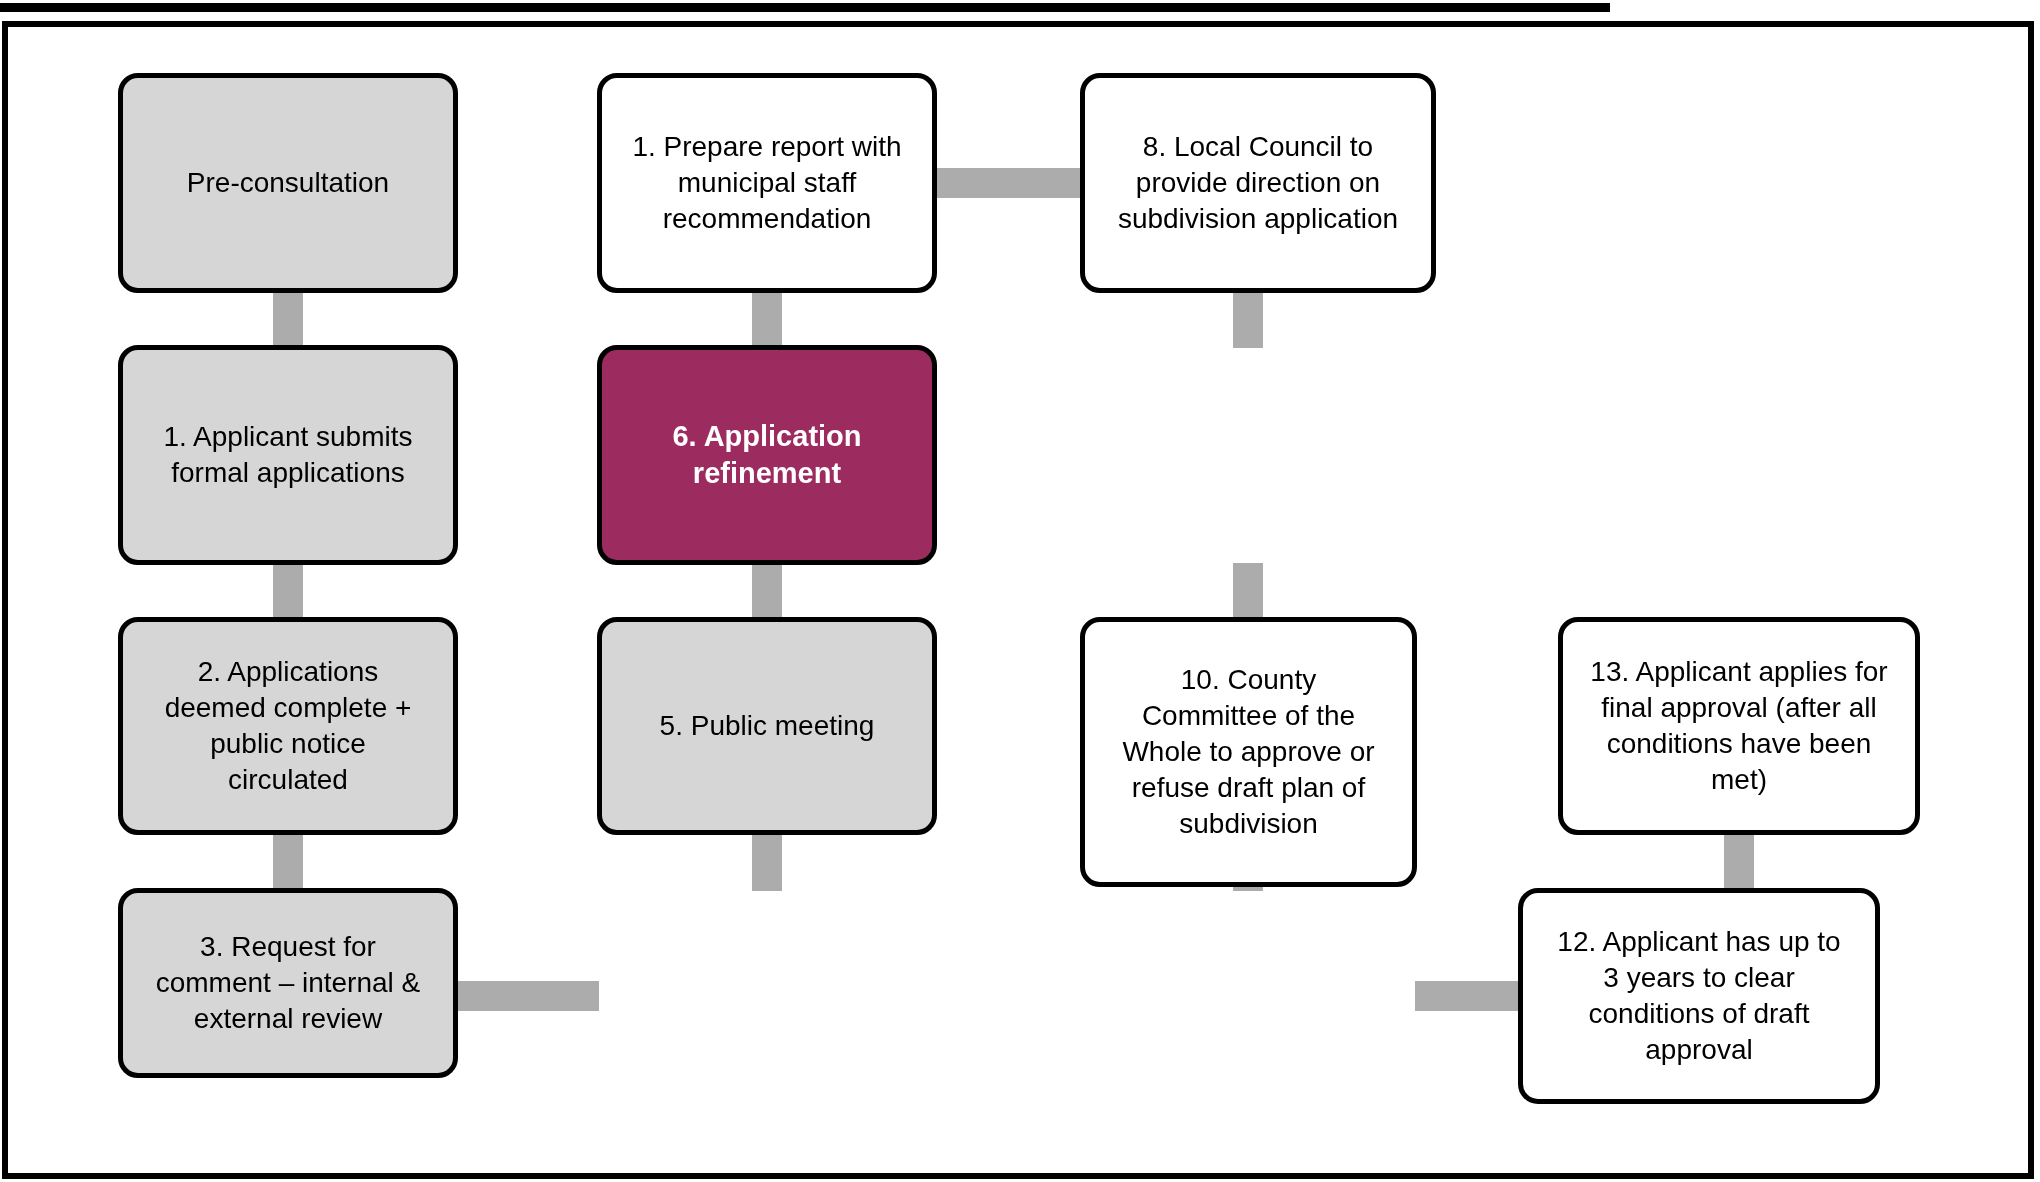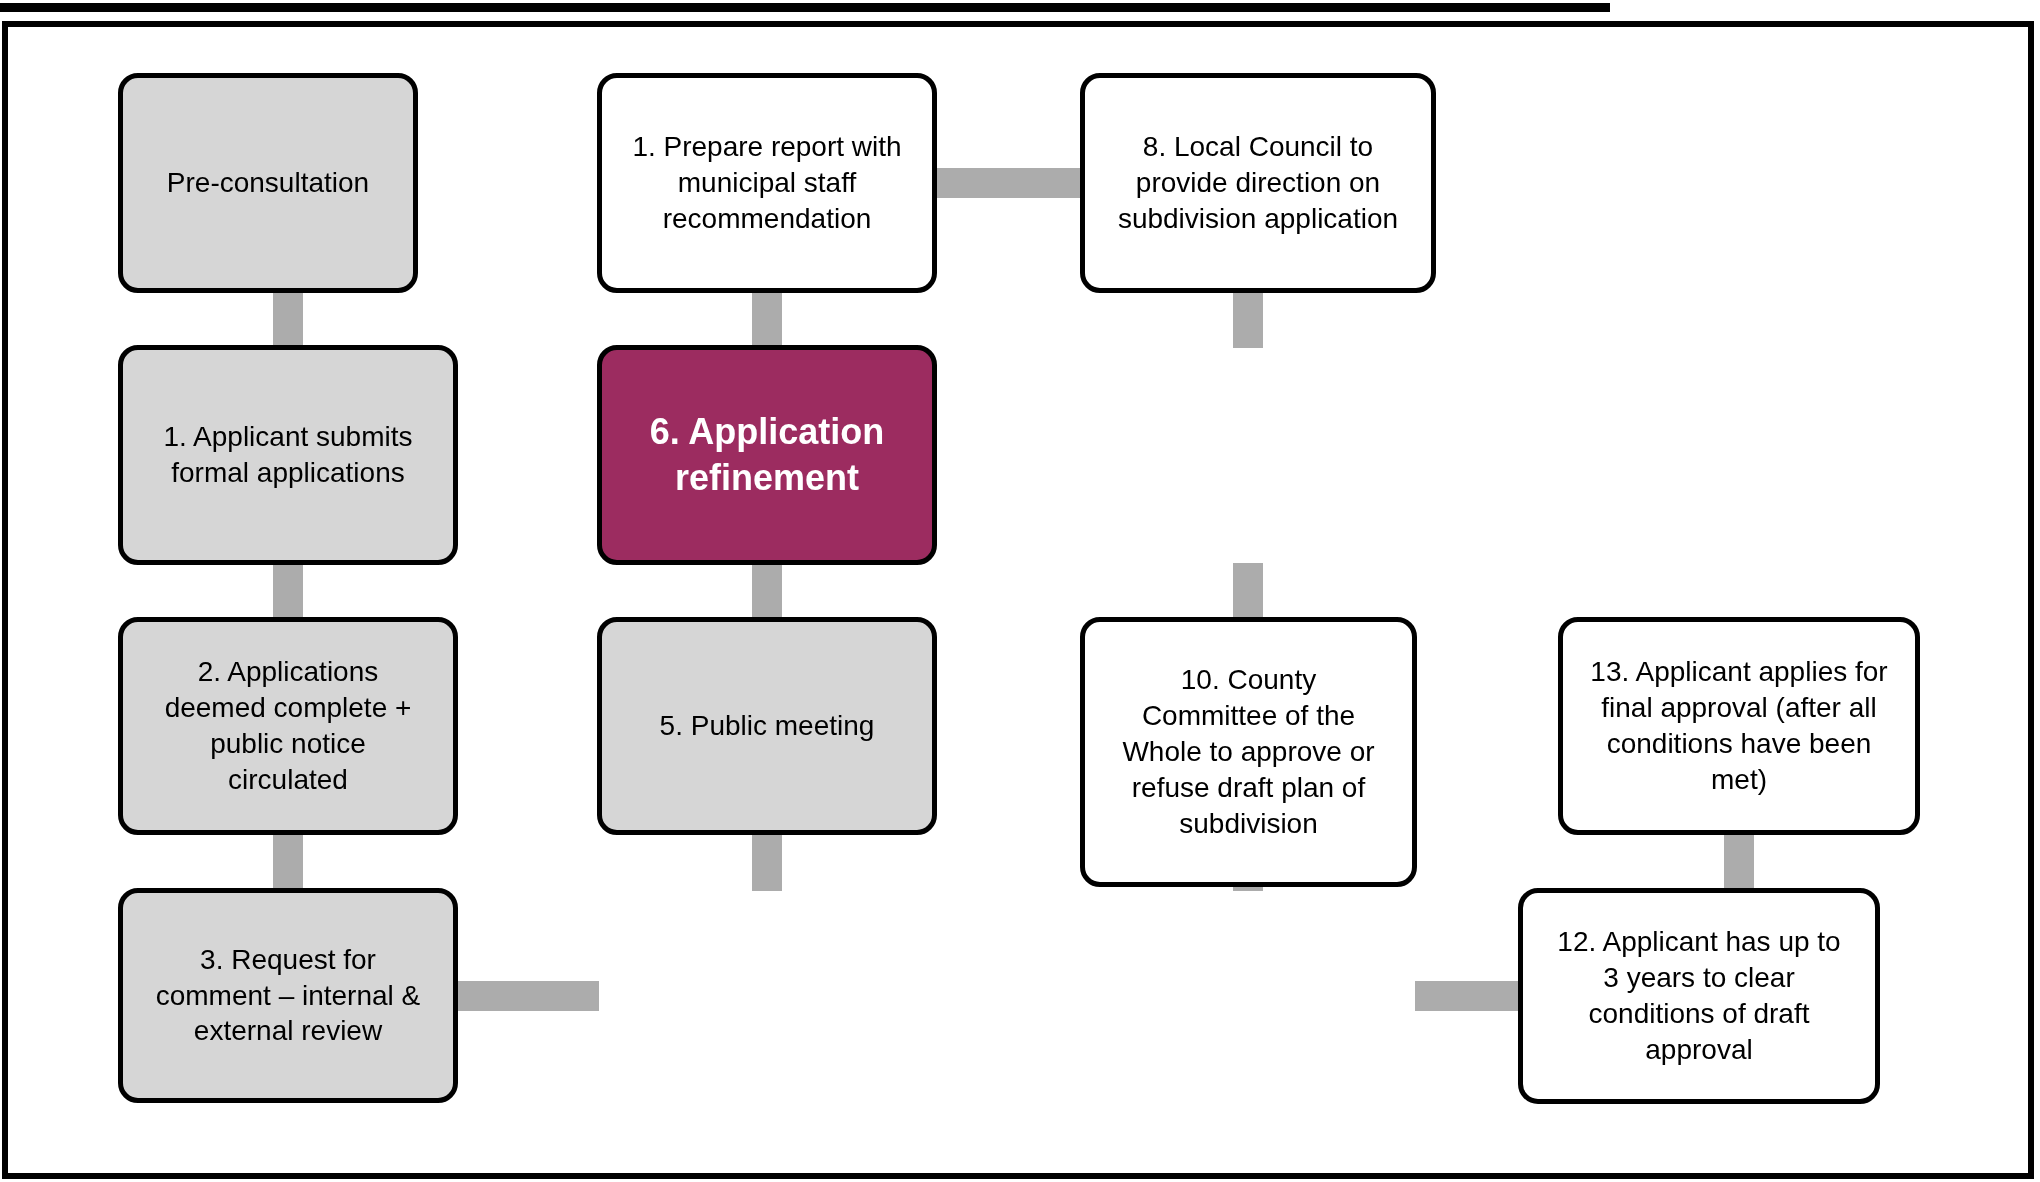--- a/index.html
+++ b/index.html
@@ -56,21 +56,21 @@
     font-size: 28px;
     line-height: 1.28;
     color: #000000;
   }
   .box.gray  { background: #d6d6d6; }
   .box.white { background: #ffffff; }
   .box.highlight {
     background: #9c2c60;
     color: #ffffff;
     font-weight: bold;
-    font-size: 36px;
+    font-size: 29px;
   }
   .box-label { display: inline-block; }
 </style>
 </head>
 <body>
 
 <div id="canvas">
 
   <div class="top-rule"></div>
   <div class="frame"></div>
@@ -83,21 +83,21 @@
   <div class="conn v" style="left:752px;top:833px;height:58px"></div>
   <div class="conn v" style="left:1233px;top:290px;height:58px"></div>
   <div class="conn v" style="left:1233px;top:563px;height:57px"></div>
   <div class="conn v" style="left:1233px;top:833px;height:58px"></div>
   <div class="conn v" style="left:1724px;top:833px;height:58px"></div>
 
   <div class="conn h" style="left:935px;top:168px;width:147px"></div>
   <div class="conn h" style="left:456px;top:981px;width:143px"></div>
   <div class="conn h" style="left:1415px;top:981px;width:145px"></div>
 
-  <div class="box gray" style="left:118px;top:73px;width:300px;height:220px">
+  <div class="box gray" style="left:118px;top:73px;width:340px;height:220px">
     <span class="box-label">Pre-consultation</span>
   </div>
   <div class="box white" style="left:597px;top:73px;width:340px;height:220px">
     <span class="box-label">1. Prepare report with municipal staff recommendation</span>
   </div>
   <div class="box white" style="left:1080px;top:73px;width:356px;height:220px">
     <span class="box-label">8. Local Council to provide direction on subdivision application</span>
   </div>
 
   <div class="box gray" style="left:118px;top:345px;width:340px;height:220px">
@@ -113,20 +113,20 @@
   <div class="box gray" style="left:597px;top:617px;width:340px;height:218px">
     <span class="box-label">5. Public meeting</span>
   </div>
   <div class="box white" style="left:1080px;top:617px;width:337px;height:270px">
     <span class="box-label">10. County Committee of the Whole to approve or refuse draft plan of subdivision</span>
   </div>
   <div class="box white" style="left:1558px;top:617px;width:362px;height:218px">
     <span class="box-label">13. Applicant applies for final approval (after all conditions have been met)</span>
   </div>
 
-  <div class="box gray" style="left:118px;top:888px;width:340px;height:215px">
+  <div class="box gray" style="left:118px;top:888px;width:340px;height:190px">
     <span class="box-label">3. Request for comment – internal &amp; external review</span>
   </div>
   <div class="box white" style="left:1518px;top:888px;width:362px;height:216px">
     <span class="box-label">12. Applicant has up to 3 years to clear conditions of draft approval</span>
   </div>
 
 </div>
 
 </body></html>

